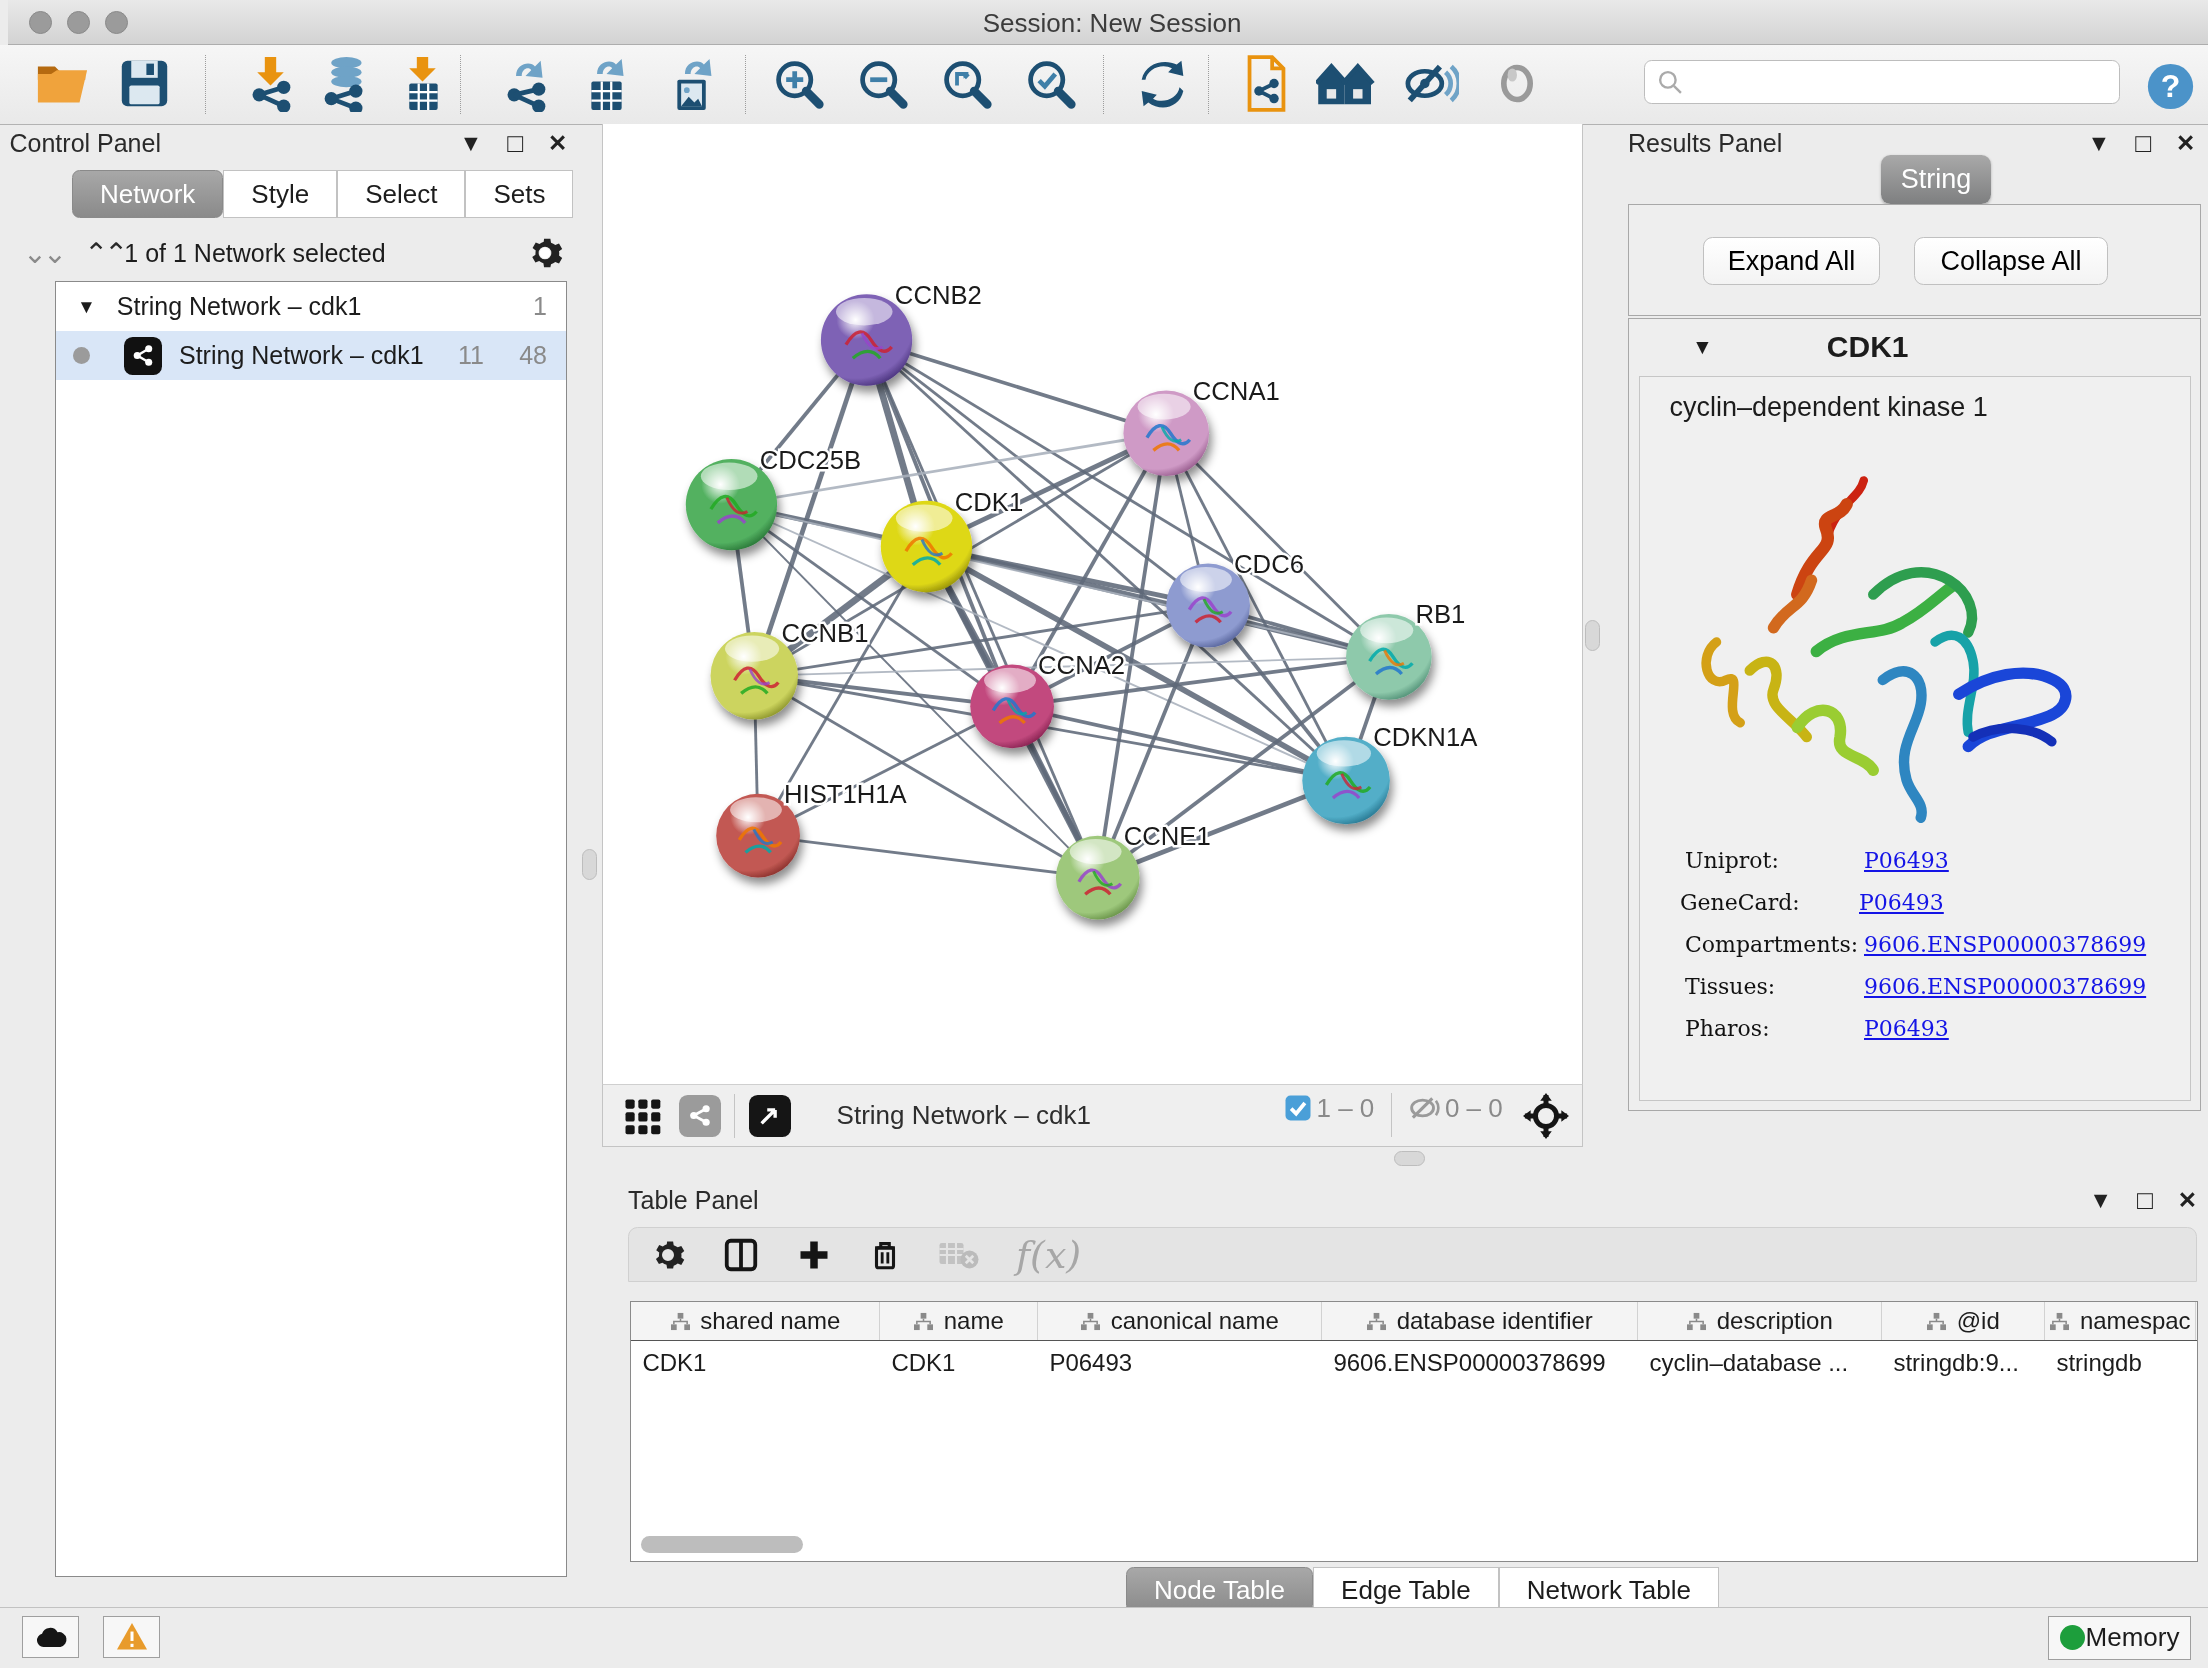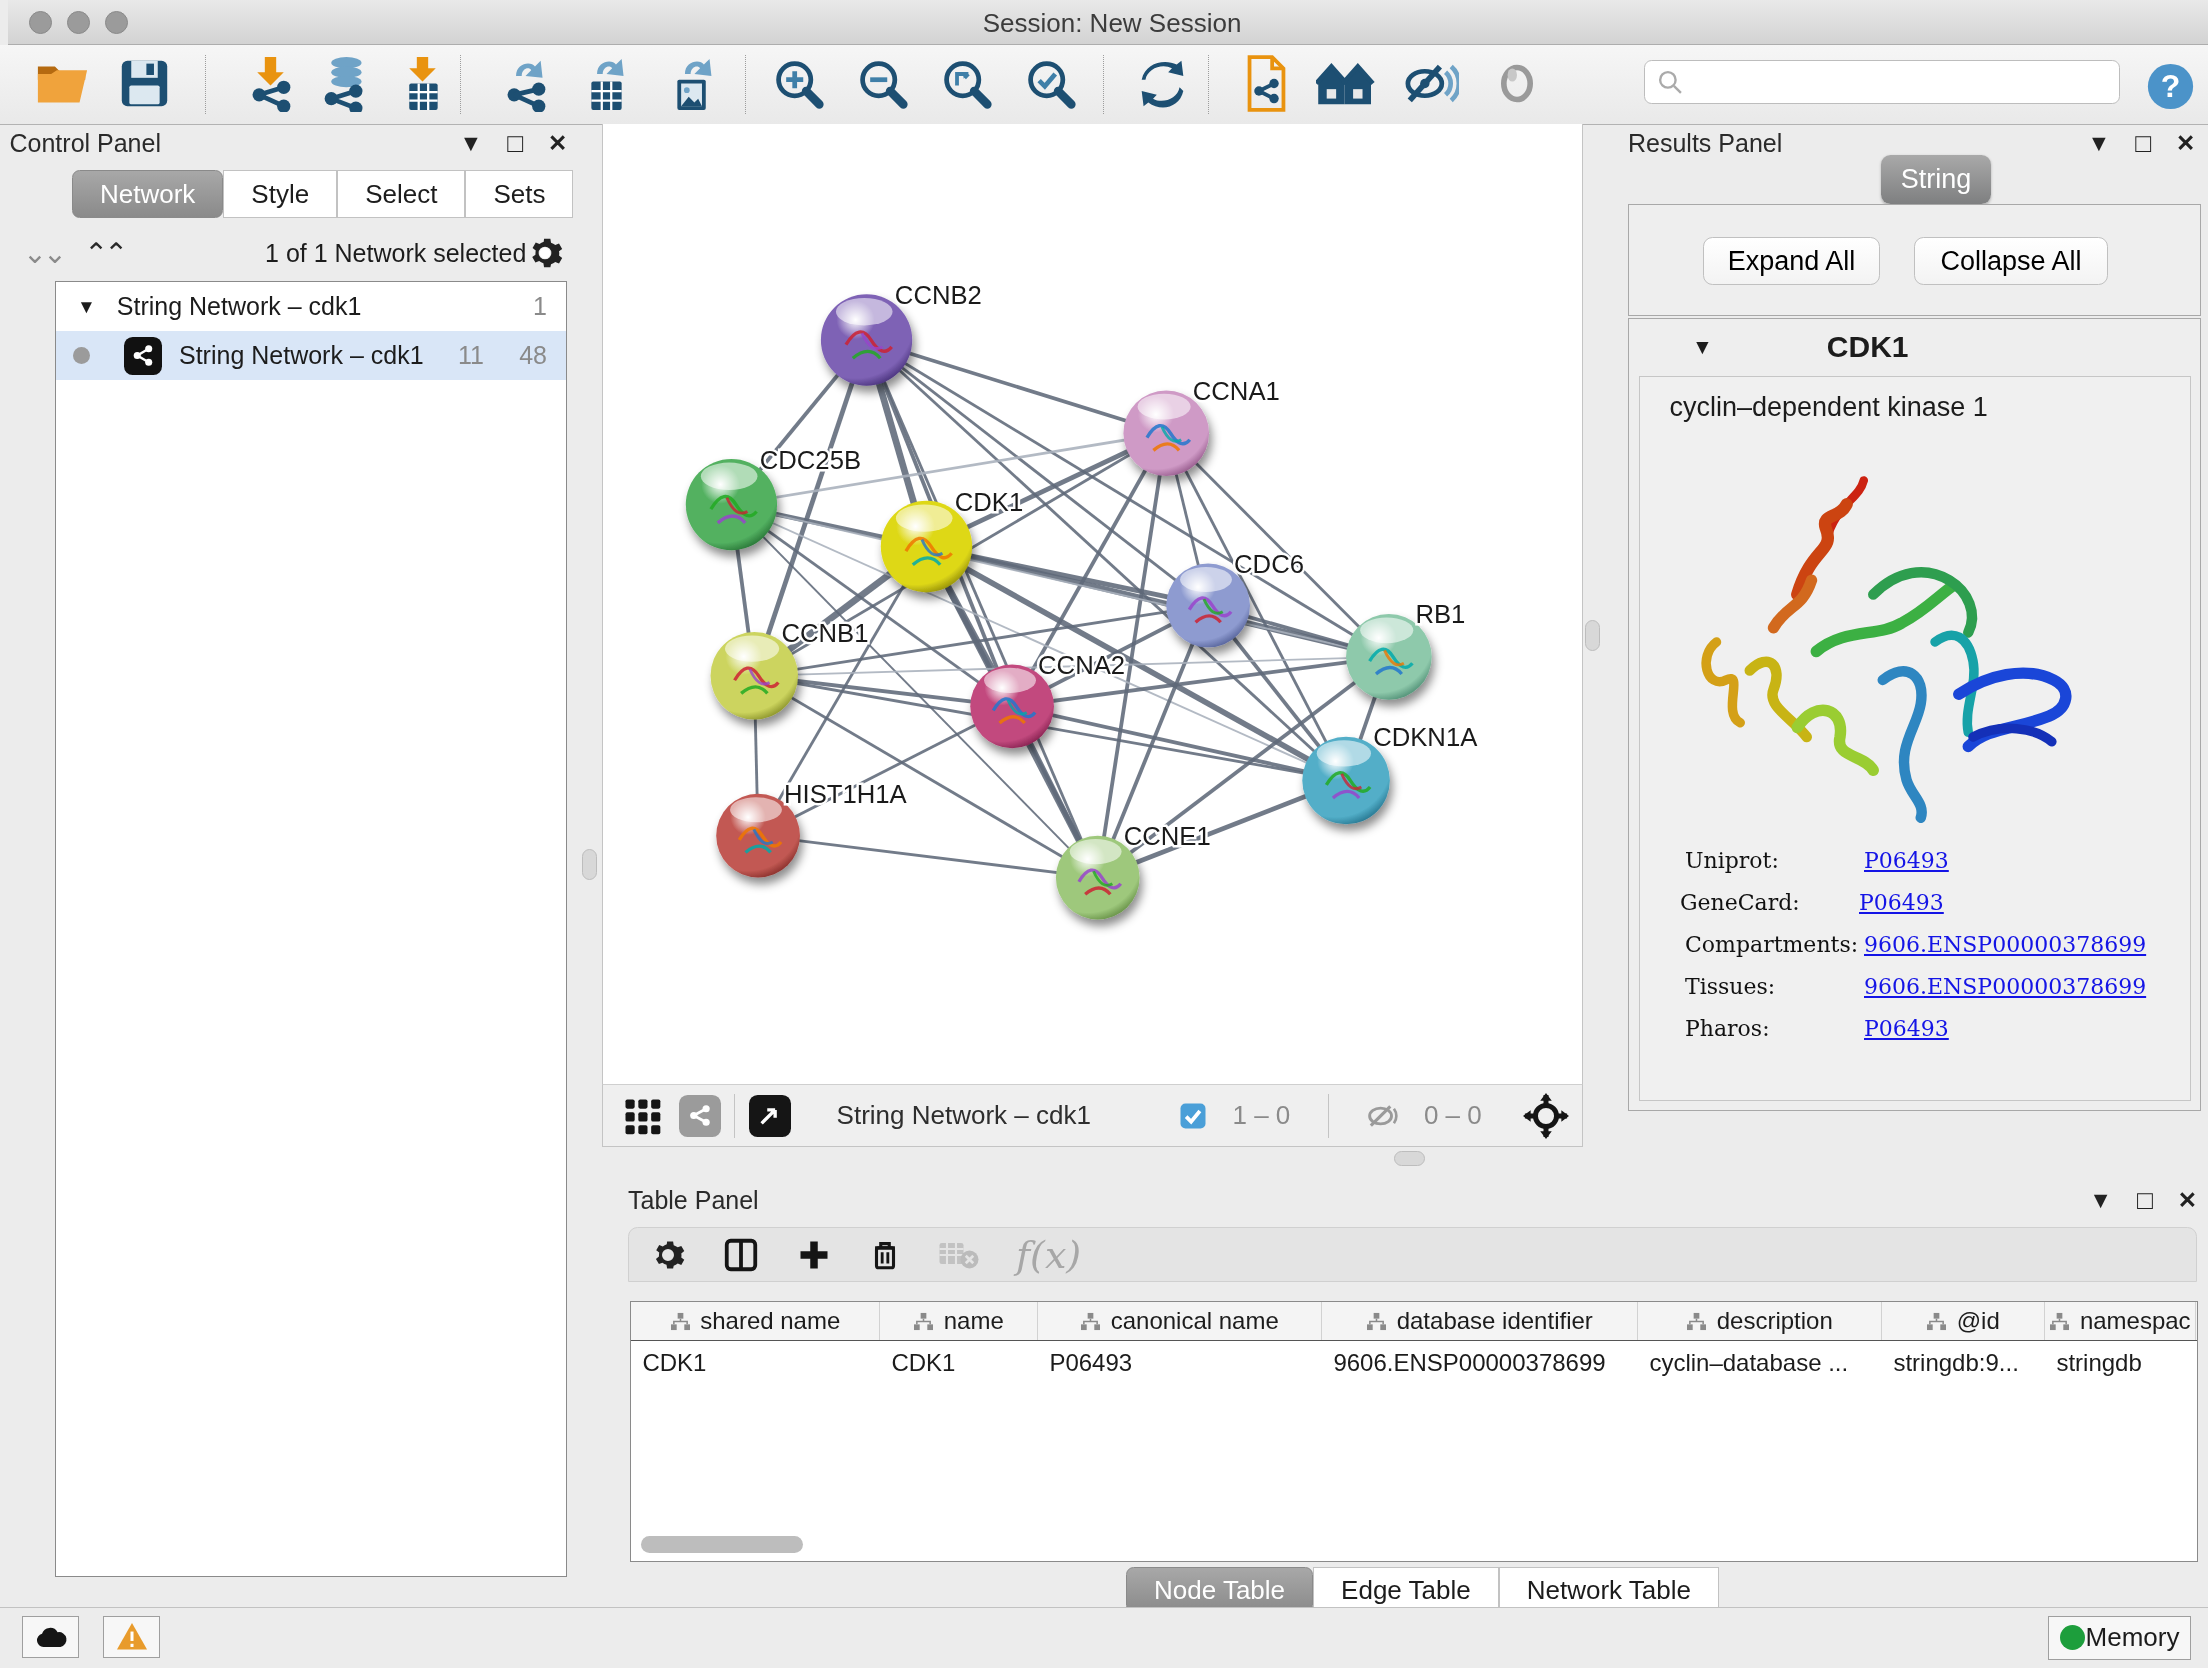--- a/index.html
+++ b/index.html
@@ -242,21 +242,21 @@
   <span class="panel-ctrls" style="margin-right:13.3px">
     <span class="pc-glyph">▼</span>
     <span class="pc-glyph" style="font-size:26px">□</span>
     <span class="pc-glyph" style="font-weight:bold">✕</span>
   </span>
 </div>
 <div class="abs" style="left:72px;top:170px" id="cp-tabs"><span class="tabbtn sel" style="border-radius: 7.6px;">Network</span><span class="tabbtn">Style</span><span class="tabbtn">Select</span><span class="tabbtn">Sets</span></div>
 <div class="abs" style="left:23px;top:231px;width:547px;height:44px;display:flex;align-items:center">
   <span style="font-size:28.5px;color:#8a8a8a;letter-spacing:-3.8px">⌄⌄</span>
   <span style="font-size:28.5px;color:#2a2a2a;letter-spacing:-3.8px;margin-left:21px">⌃⌃</span>
-  <span style="flex:1;text-align:right;font-size:25px">1 of 1 Network selected</span>
+  <span style="flex:1;text-align:left;font-size:25px">1 of 1 Network selected</span>
   <svg width="38" height="38" viewBox="0 0 24 24" style="margin-right:5.7px">
     <path fill="#222" d="M12 8a4 4 0 100 8 4 4 0 000-8zm9 4c0 .6-.05 1.1-.15 1.6l2 1.55-2 3.45-2.35-.95c-.8.65-1.7 1.15-2.7 1.45L15.4 21h-4l-.4-2.45c-1-.3-1.9-.8-2.7-1.45l-2.35.95-2-3.45 2-1.55A8.6 8.6 0 016 12c0-.55.05-1.1.15-1.6l-2-1.55 2-3.45 2.35.95c.8-.65 1.7-1.15 2.7-1.45L11.4 3h4l.4 2.45c1 .3 1.9.8 2.7 1.45l2.35-.95 2 3.45-2 1.55c.1.5.15 1.05.15 1.6z"></path>
     <circle cx="12" cy="12" r="3.4" fill="#fff"></circle>
   </svg>
 </div>
 <div class="abs net-listbox">
   <div class="tree-row">
     <span style="margin-left:21px;font-size:19px">▼</span>
     <span style="margin-left:21px">String Network – cdk1</span>
     <span style="position:absolute;right:19px;color:#8a8a8a">1</span>
@@ -517,21 +517,21 @@
         <path d="M6 12L17 6M6 12l11 6" stroke="#fff" stroke-width="2.4"></path>
       </svg>
   </span>
   <span class="cb-sep"></span>
   <span class="blk-badge">
     <svg width="27" height="27" viewBox="0 0 24 24">
         <path d="M5 19L17 7M17 7h-7M17 7v7" stroke="#fff" stroke-width="3" fill="none"></path>
       </svg>
   </span>
   <span style="margin-left:46px;font-size:26px;color:#2e2e2e">String Network – cdk1</span>
-  <span style="margin-left:auto;display:flex;align-items:center;gap:24px">
+  <span style="margin-left:auto;display:flex;align-items:flex-start;gap:3px">
     <svg width="30" height="30" viewBox="0 0 24 24">
         <rect x="2" y="2" width="20" height="20" rx="4" fill="#4a9fd8"></rect>
         <path d="M6.5 12.5l4 4 7-8.5" stroke="#fff" stroke-width="3" fill="none"></path>
       </svg>
     <span style="font-size:26px;color:#8a8a8a">1 – 0</span>
     <span class="cb-sep"></span>
     <svg width="34" height="30" viewBox="0 0 28 24">
         <ellipse cx="12" cy="12" rx="9" ry="6.5" fill="none" stroke="#9a9a9a" stroke-width="2.4"></ellipse>
         <line x1="4" y1="20" x2="20" y2="4" stroke="#9a9a9a" stroke-width="2.6"></line>
         <path d="M23 6a10 10 0 010 12" stroke="#9a9a9a" stroke-width="2.2" fill="none"></path>

